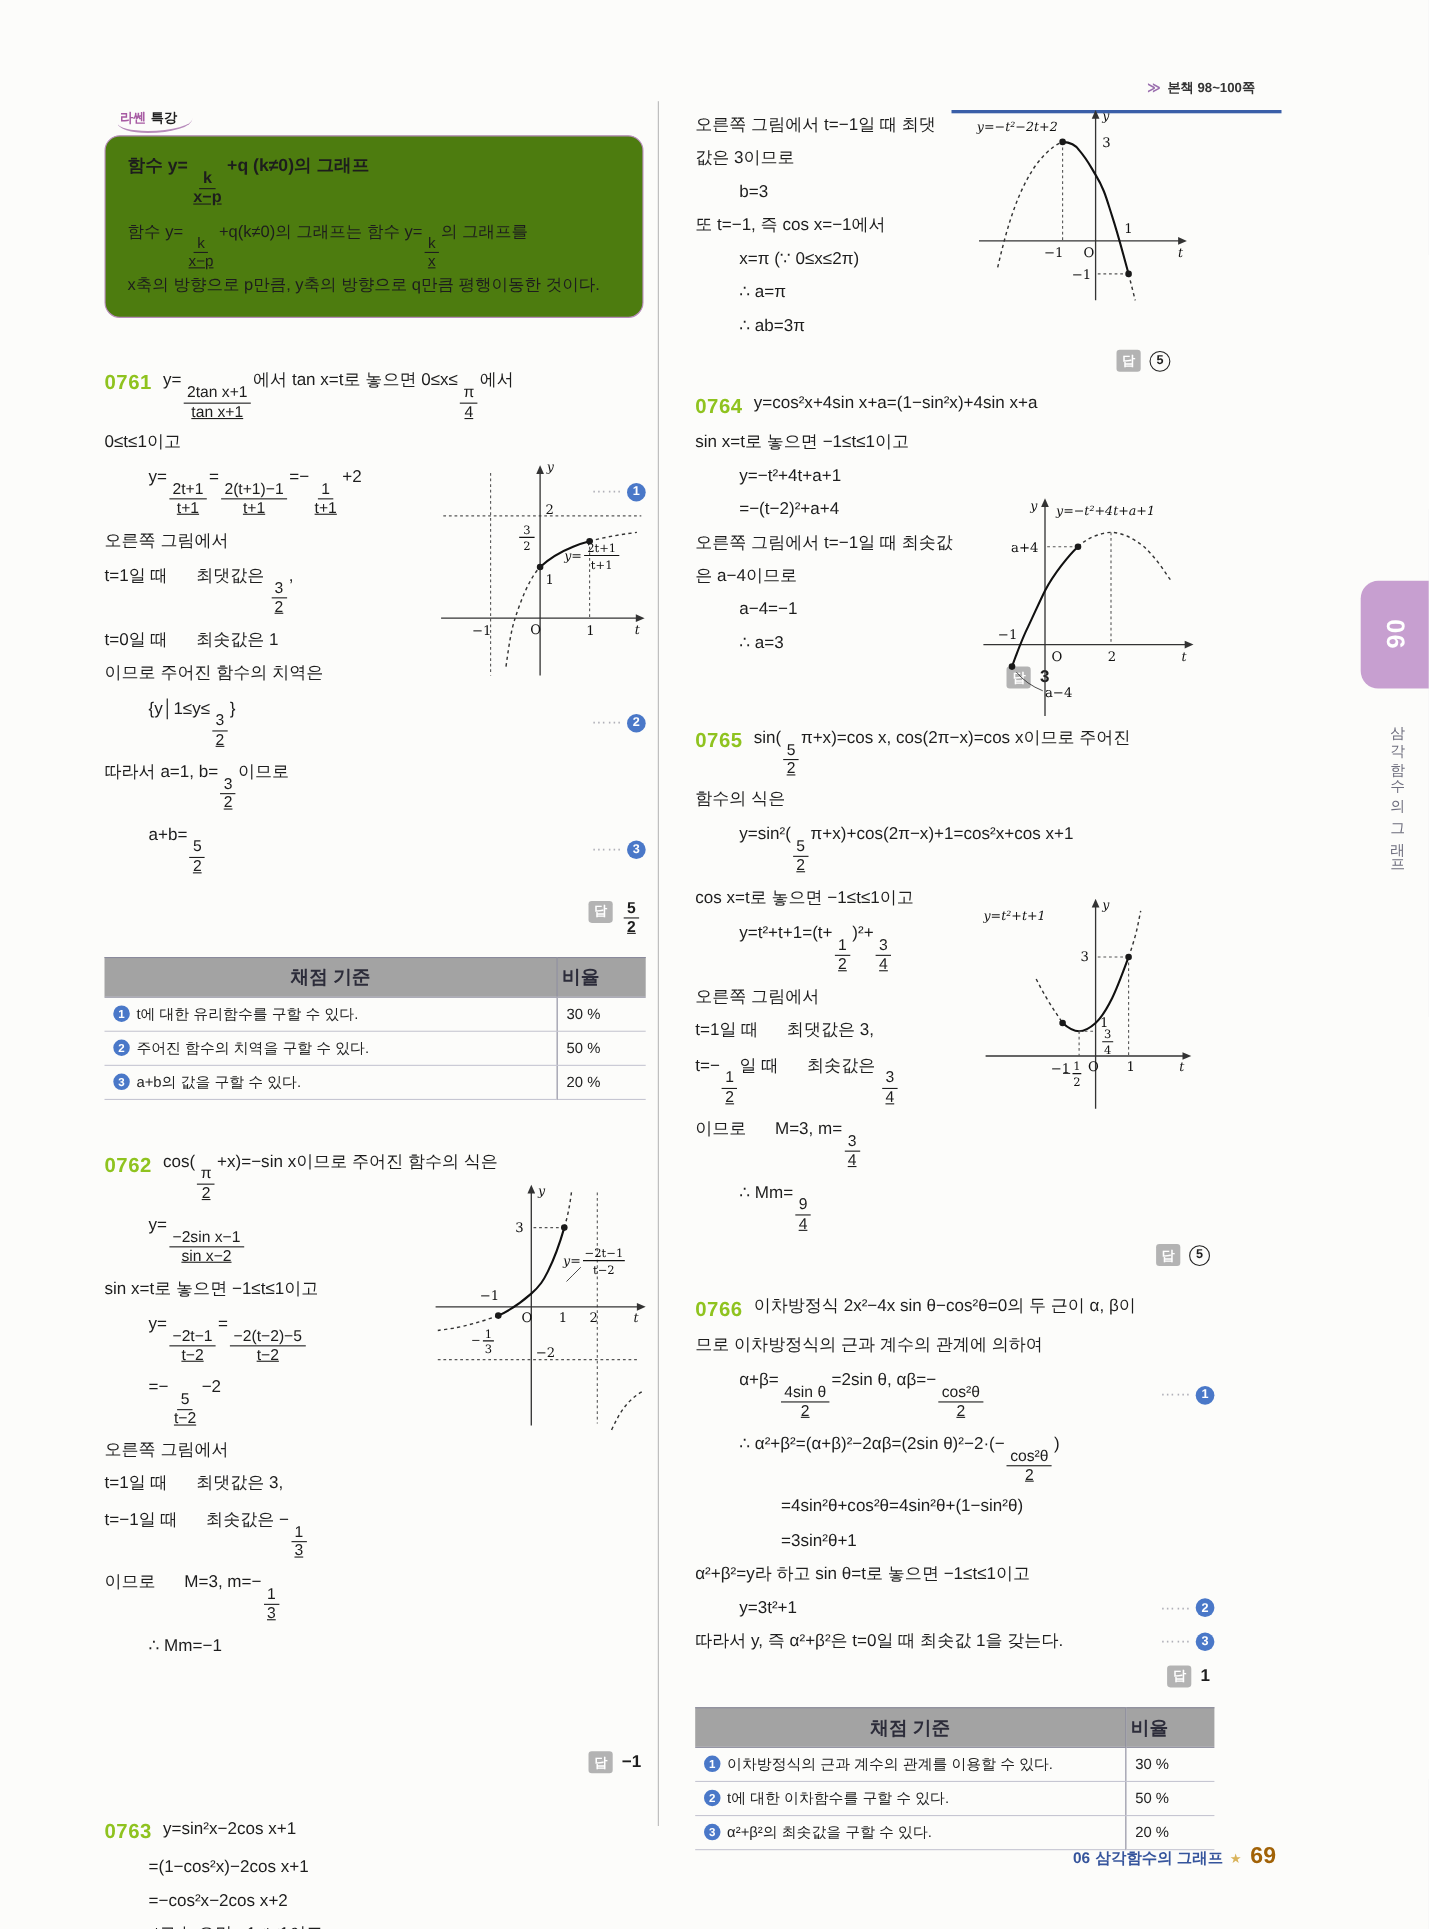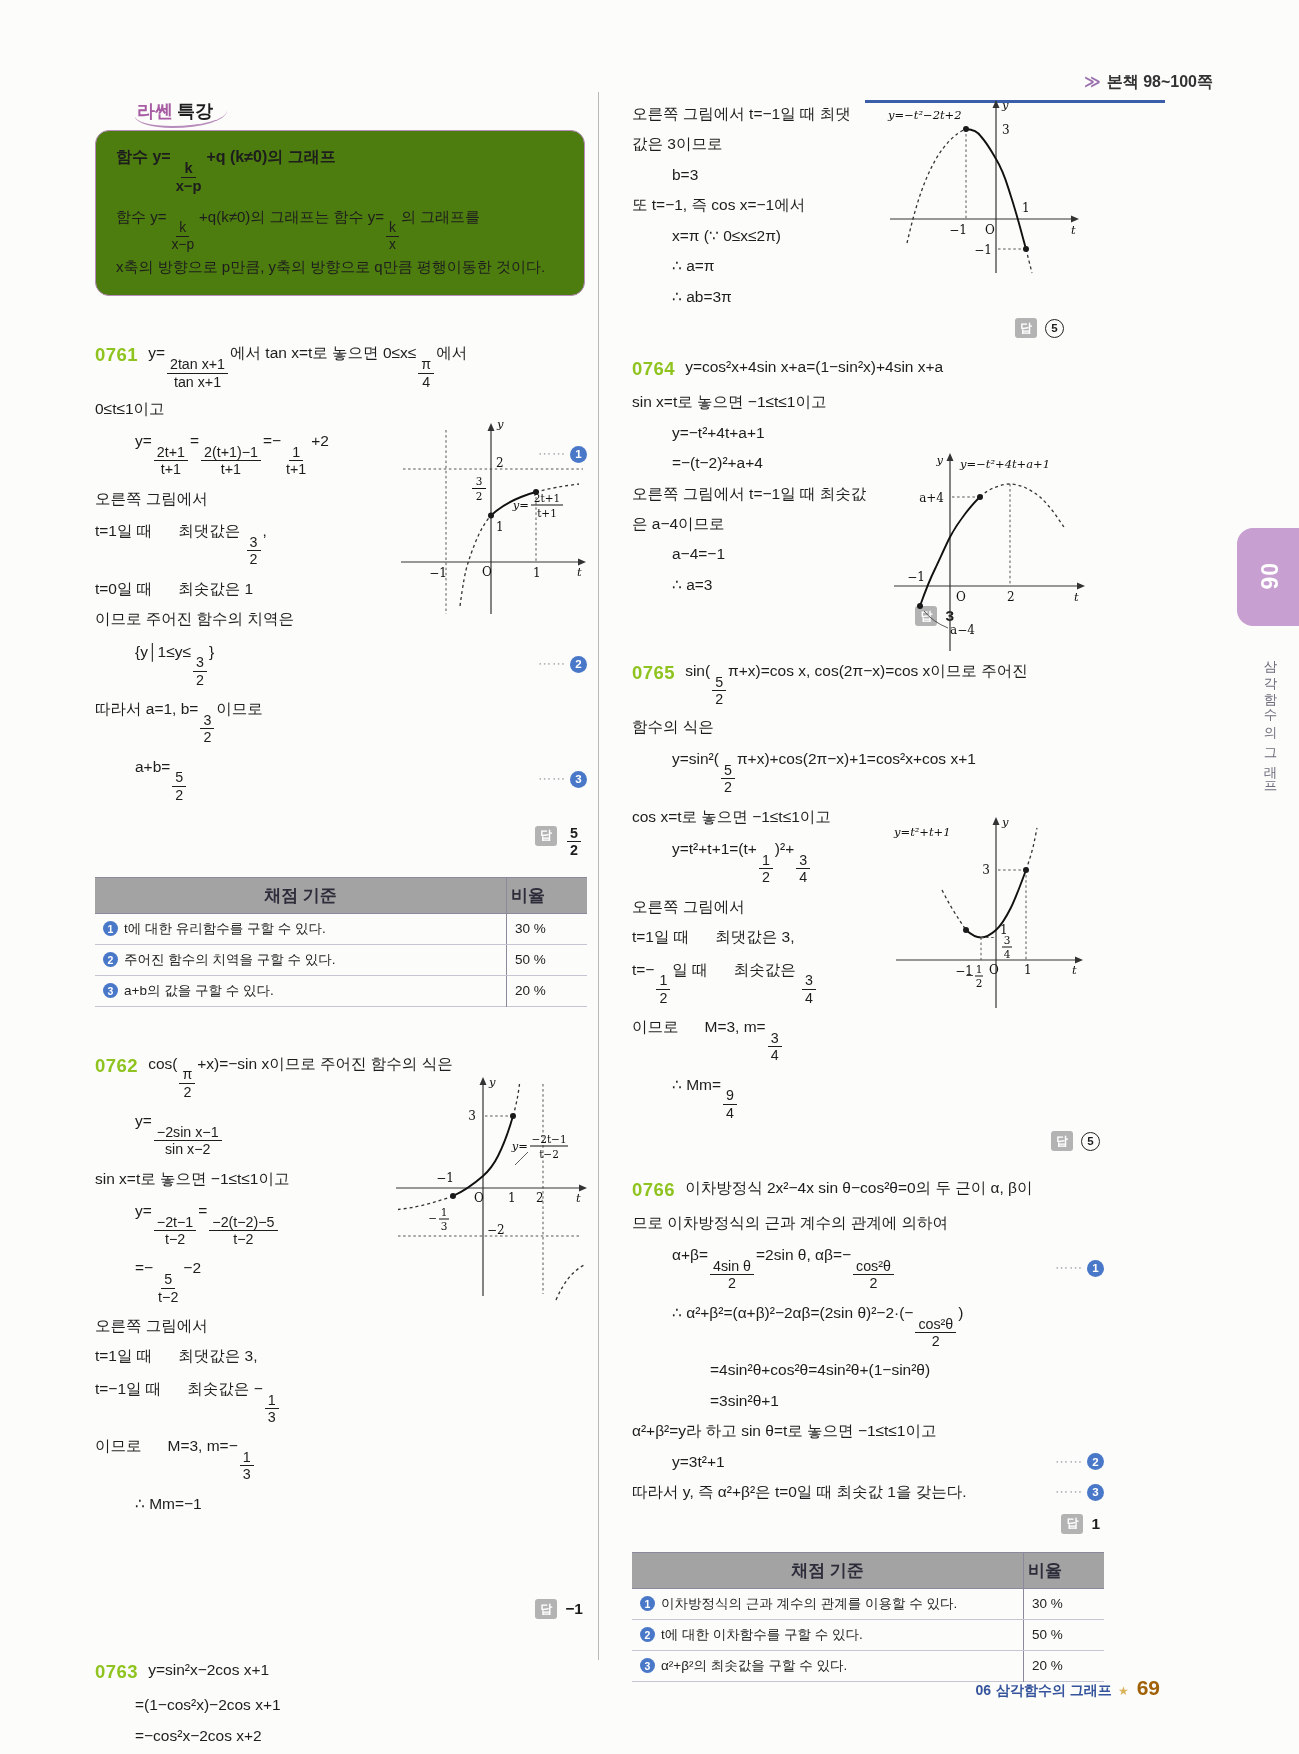--- a/index.html
+++ b/index.html
@@ -4,25 +4,25 @@
 <style>
   html,body{margin:0;padding:0;background:#e8e8e6;}
   #page{position:relative;width:1299px;height:1754px;background:#fcfcfa;margin:0 auto;
         font-family:"Liberation Sans","DejaVu Sans",sans-serif;color:#1d1d1d;overflow:hidden;}
   
   .col{position:absolute;top:95px;}
   #col-left{left:95px;width:492px;}
   #col-right{left:632px;width:472px;}
   #divider{position:absolute;left:598px;top:92px;width:1px;height:1568px;background:#b9b9b9;}
   
-  #hdr{position:absolute;left:913px;top:72px;width:300px;text-align:right;font-size:16px;font-weight:bold;color:#333;}
+  #hdr{position:absolute;left:841px;top:72px;width:300px;text-align:right;font-size:12px;font-weight:bold;color:#333;}
   #hdr .arr{color:#9a6fae;margin-right:6px;font-weight:bold;}
   #hdr-rule{position:absolute;left:865px;top:100px;width:300px;height:2.5px;background:#3a5fa8;}
   
-  #boxtab{font-size:18px;font-weight:bold;margin:4px 0 2px 40px;display:inline-block;border-bottom:2px solid #b78bbb;border-radius:0 0 60% 40%;padding:0 14px 3px 2px;}
+  #boxtab{font-size:12px;font-weight:bold;margin:4px 0 2px 12px;display:inline-block;border-bottom:2px solid #b78bbb;border-radius:0 0 60% 40%;padding:0 14px 3px 2px;}
   #boxtab .brand{color:#a75ba3;margin-right:4px;}
   .lecture-box{border:1.6px solid #b78bbb;border-radius:14px;background:#4d7c0f;padding:12px 20px 14px;width:448px;}
   .lecture-box .bt{font-weight:bold;font-size:16px;margin:4px 0 8px;}
   .lecture-box .bb{font-size:15px;line-height:1.9;}
   
   .problem{position:relative;}
   .ln{font-size:15.5px;line-height:1.45;margin:8px 0;white-space:nowrap;}
   .ln.eq{margin:10px 0;}
   .first{display:flex;align-items:flex-start;}
   .pnum{color:#8fc31f;font-weight:bold;font-size:18.5px;letter-spacing:.5px;margin-right:10px;flex:0 0 auto;}
@@ -31,21 +31,21 @@
   .gap{margin-left:26px;}
   .mk{display:flex;align-items:center;}
   .mk .mtext{flex:0 0 auto;}
   .mk .lead{margin-left:auto;color:#b0b0b8;font-size:13px;letter-spacing:1px;padding-left:8px;}
   .circ{display:inline-flex;align-items:center;justify-content:center;width:17px;height:17px;border-radius:50%;
         background:#4a78c8;color:#fff;font-size:11.5px;font-weight:bold;margin-left:4px;flex:0 0 auto;}
   .circ.sm{width:15px;height:15px;font-size:10.5px;margin-right:6px;margin-left:0;}
   
   .frac{display:inline-flex;flex-direction:column;align-items:center;vertical-align:-0.75em;margin:0 2px;line-height:1.15;font-size:0.92em;}
   .frac .fn{border-bottom:1.1px solid currentColor;padding:0 3px;}
-  .frac .fd{padding:0 3px;}
+  .frac .fd{padding:0 3px;text-decoration:underline;}
   
   .ans{display:flex;justify-content:flex-end;align-items:center;margin:10px 4px 4px 0;font-size:15.5px;}
   .abadge{display:inline-block;background:#b3b3b3;color:#fff;font-size:12px;font-weight:bold;border-radius:3px;padding:1.5px 5px;margin-right:8px;}
   .aval{font-weight:bold;}
   .choice{display:inline-flex;align-items:center;justify-content:center;width:17px;height:17px;border-radius:50%;border:1.4px solid #222;font-size:11.5px;font-weight:bold;}
   
   table.rubric{width:100%;border-collapse:collapse;margin-top:18px;border-top:1.6px solid #8a8a9c;border-bottom:1.6px solid #8a8a9c;}
   table.rubric th{background:#a3a3a3;font-size:17px;font-weight:bold;color:#2c2c3a;padding:6px 4px;border-bottom:1.2px solid #8a8a9c;}
   table.rubric td{font-size:13.5px;padding:6px 8px;border-bottom:1px solid #c6c6d2;color:#222;}
   table.rubric tr:last-child td{border-bottom:none;}

